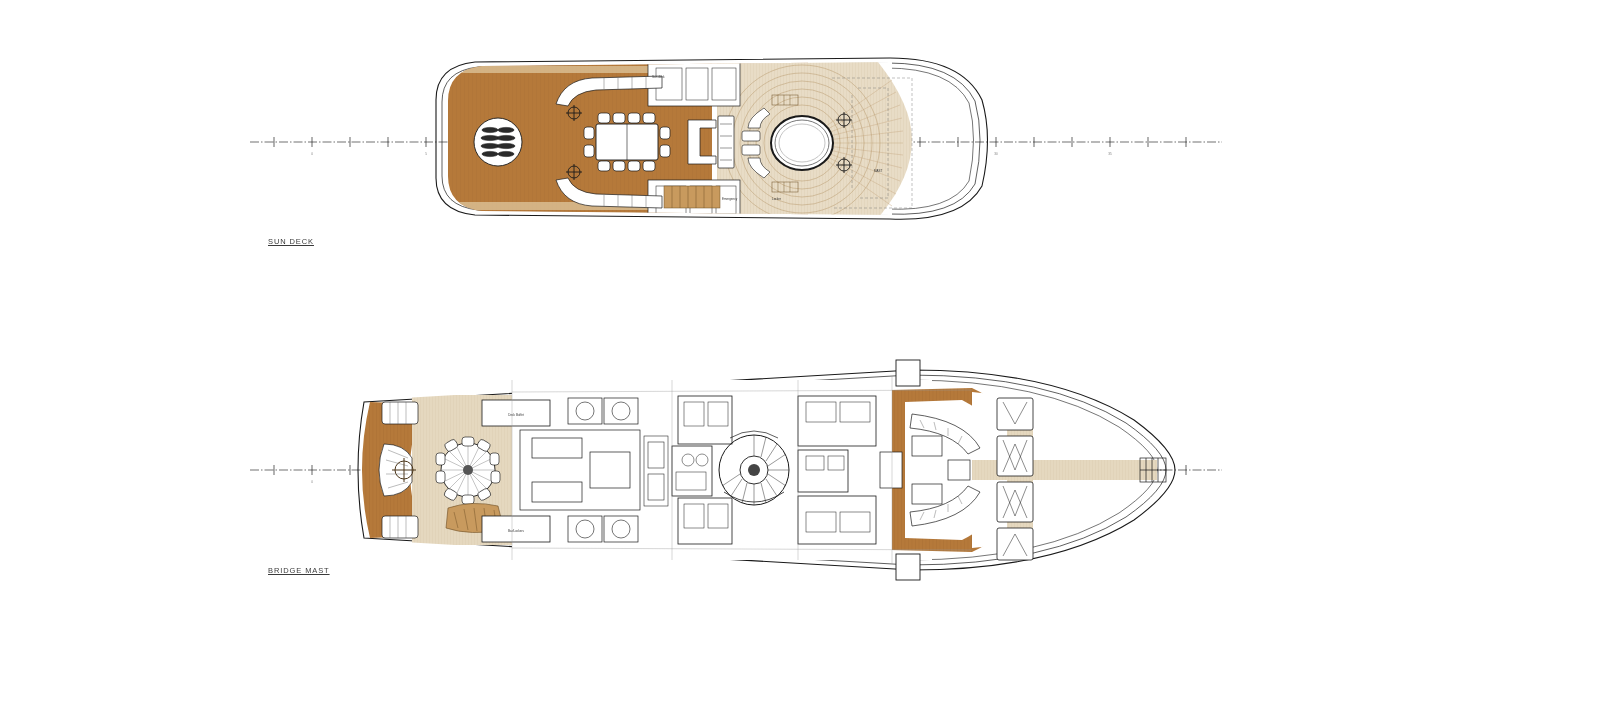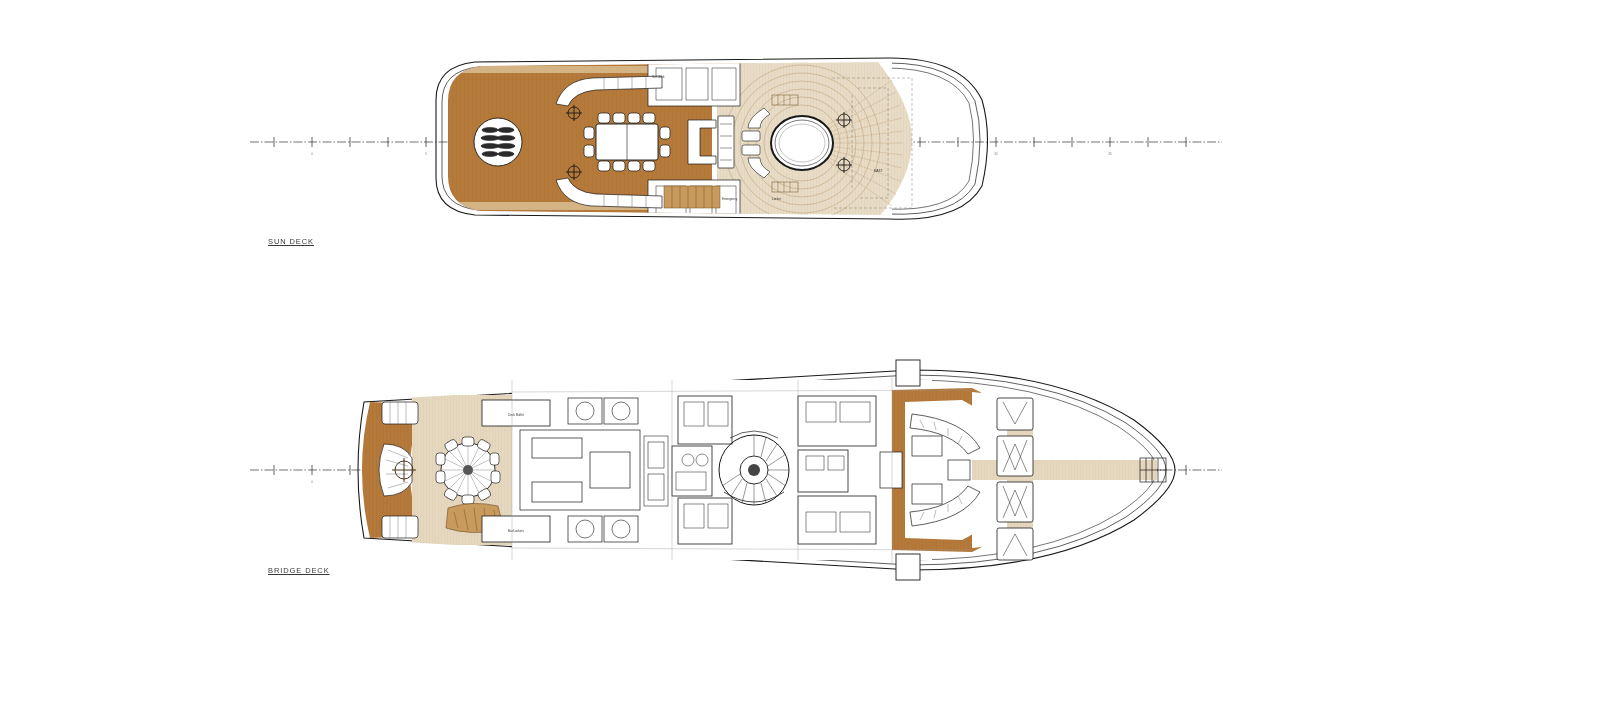--- a/index.html
+++ b/index.html
@@ -543,16 +543,16 @@
 
       <g fill="none" stroke="#999" stroke-width="0.4">
         <line x1="500" y1="40" x2="500" y2="220"></line>
         <line x1="660" y1="40" x2="660" y2="220"></line>
         <line x1="786" y1="40" x2="786" y2="220"></line>
         <line x1="880" y1="36" x2="880" y2="224"></line>
         <line x1="500" y1="52" x2="960" y2="50"></line>
         <line x1="500" y1="208" x2="960" y2="210"></line>
       </g>
     </svg>
-    <div class="deck-label" style="left:268px;top:226px;">BRIDGE  DECK</div>
+    <div class="deck-label" style="left:268px;top:226px;">BRIDGE  MAST</div>
   </div>
 
 </div>
 
 </body></html>

